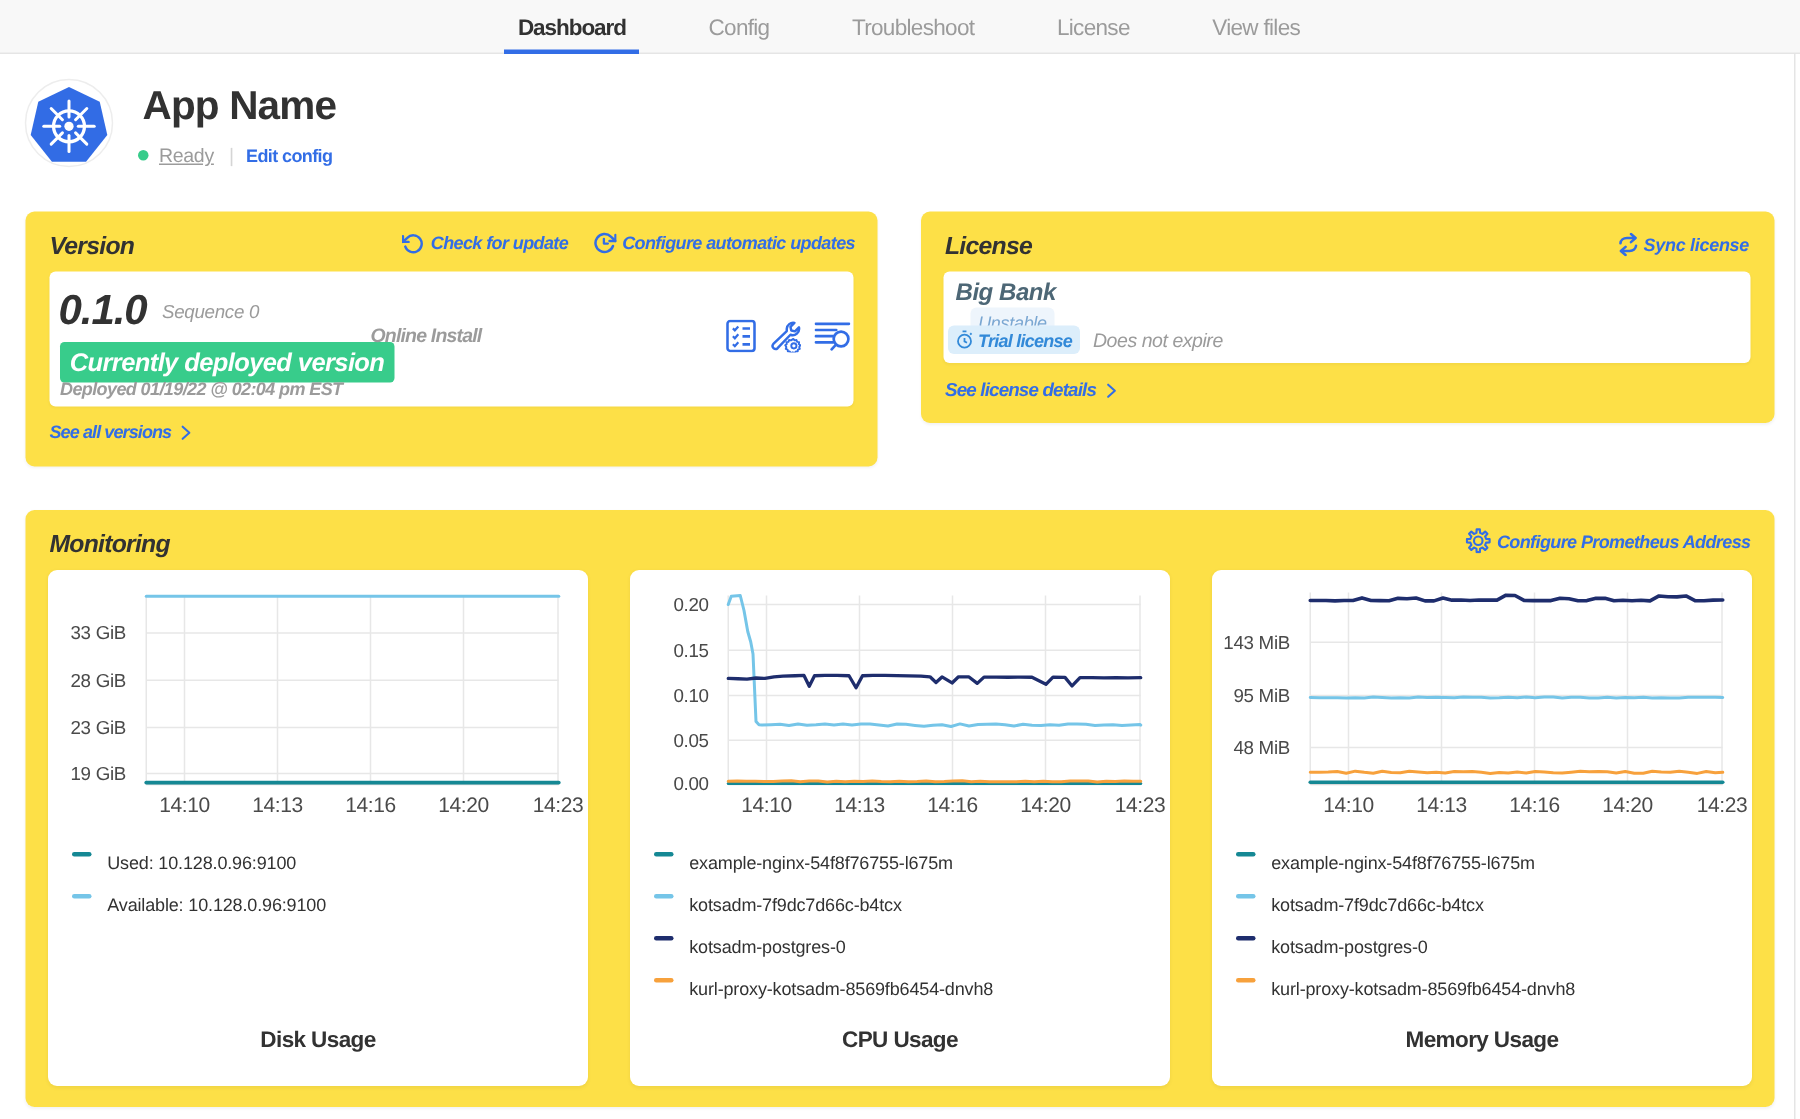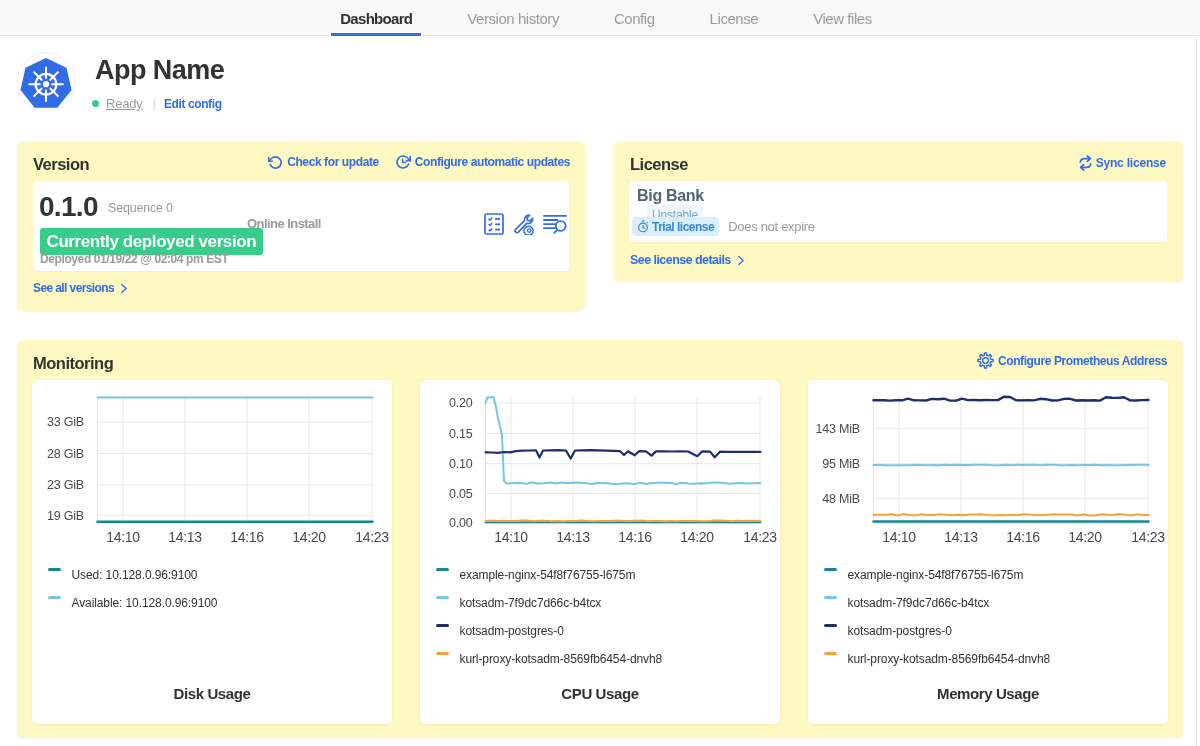--- a/index.html
+++ b/index.html
@@ -1,39 +1,39 @@
 <!DOCTYPE html>
 <html><head><meta charset="utf-8">
 <style>
 * { margin:0; padding:0; box-sizing:border-box; }
 html,body { width:1200px; height:746px; background:#fff; font-family:"Liberation Sans",sans-serif; overflow:hidden; position:relative; }
 .abs { position:absolute; }
 .nav { position:absolute; top:0; left:0; width:1200px; height:36px; background:#f8f8f8; border-bottom:1px solid #e5e5e5; }
 .tabs { position:absolute; top:0; left:6px; width:1200px; height:36px; display:flex; justify-content:center; gap:37px; }
 .tab { font-size:15px; color:#9b9b9b; line-height:34px; height:36px; padding:2px 9px 0 9px; letter-spacing:-0.45px; }
 .tab.on { color:#323232; font-weight:700; border-bottom:3px solid #326de6; letter-spacing:-0.7px; }
-.card { position:absolute; background:#fef9c3; border-radius:6px; box-shadow:0 1px 2px rgba(0,0,0,0.05); }
+.card { position:absolute; background:#fde047; border-radius:6px; box-shadow:0 1px 2px rgba(0,0,0,0.05);font-style:italic; }
 .white { position:absolute; background:#fff; border-radius:4px; box-shadow:0 1px 2px rgba(0,0,0,0.04); }
 .h2 { font-size:16.5px; font-weight:700; color:#323232; letter-spacing:-0.5px; }
 .link { color:#326de6; font-weight:700; font-size:12px; letter-spacing:-0.2px; white-space:nowrap; }
 .chartcard { position:absolute; top:380px; width:360px; height:344px; background:#fff; border-radius:6px; box-shadow:0 1px 3px rgba(0,0,0,0.06); }
 .blk { display:block; }
 .ib { display:inline-block; }
 .lrow { position:absolute; left:16px; height:14px; display:flex; align-items:flex-start; }
 .dash { width:12.5px; height:3px; border-radius:2px; display:inline-block; flex:none; }
 .ltxt { font-size:12px; color:#323232; margin-left:11px; letter-spacing:-0.1px; white-space:nowrap; }
 .ctitle { position:absolute; left:0; width:360px; top:305px; text-align:center; font-size:15px; font-weight:700; color:#323232; letter-spacing:-0.4px; }
 .ilink { display:flex; align-items:center; gap:4px; white-space:nowrap; }
 </style></head>
 <body>
 <div class="nav">
     <div class="tabs">
 <div class="tab on">Dashboard</div>
-      <div class="tab">Version history</div>
       <div class="tab">Config</div>
+<div class="tab">Troubleshoot</div>
       <div class="tab">License</div>
       <div class="tab">View files</div>
 </div>
   </div>
 
 <div class="abs" style="left:16px;top:52px;"><svg width="60" height="60" viewBox="0 0 60 60">
 <circle cx="30" cy="30" r="29.5" fill="#fff"></circle>
 <circle cx="30" cy="30" r="29" fill="none" stroke="#ededed" stroke-width="1"></circle>
 <polygon points="30.00,6.00 50.48,15.86 55.54,38.03 41.37,55.81 18.63,55.81 4.46,38.03 9.52,15.86" fill="#326ce5"></polygon>
 <g stroke="#fff" stroke-width="2" stroke-linecap="round">

